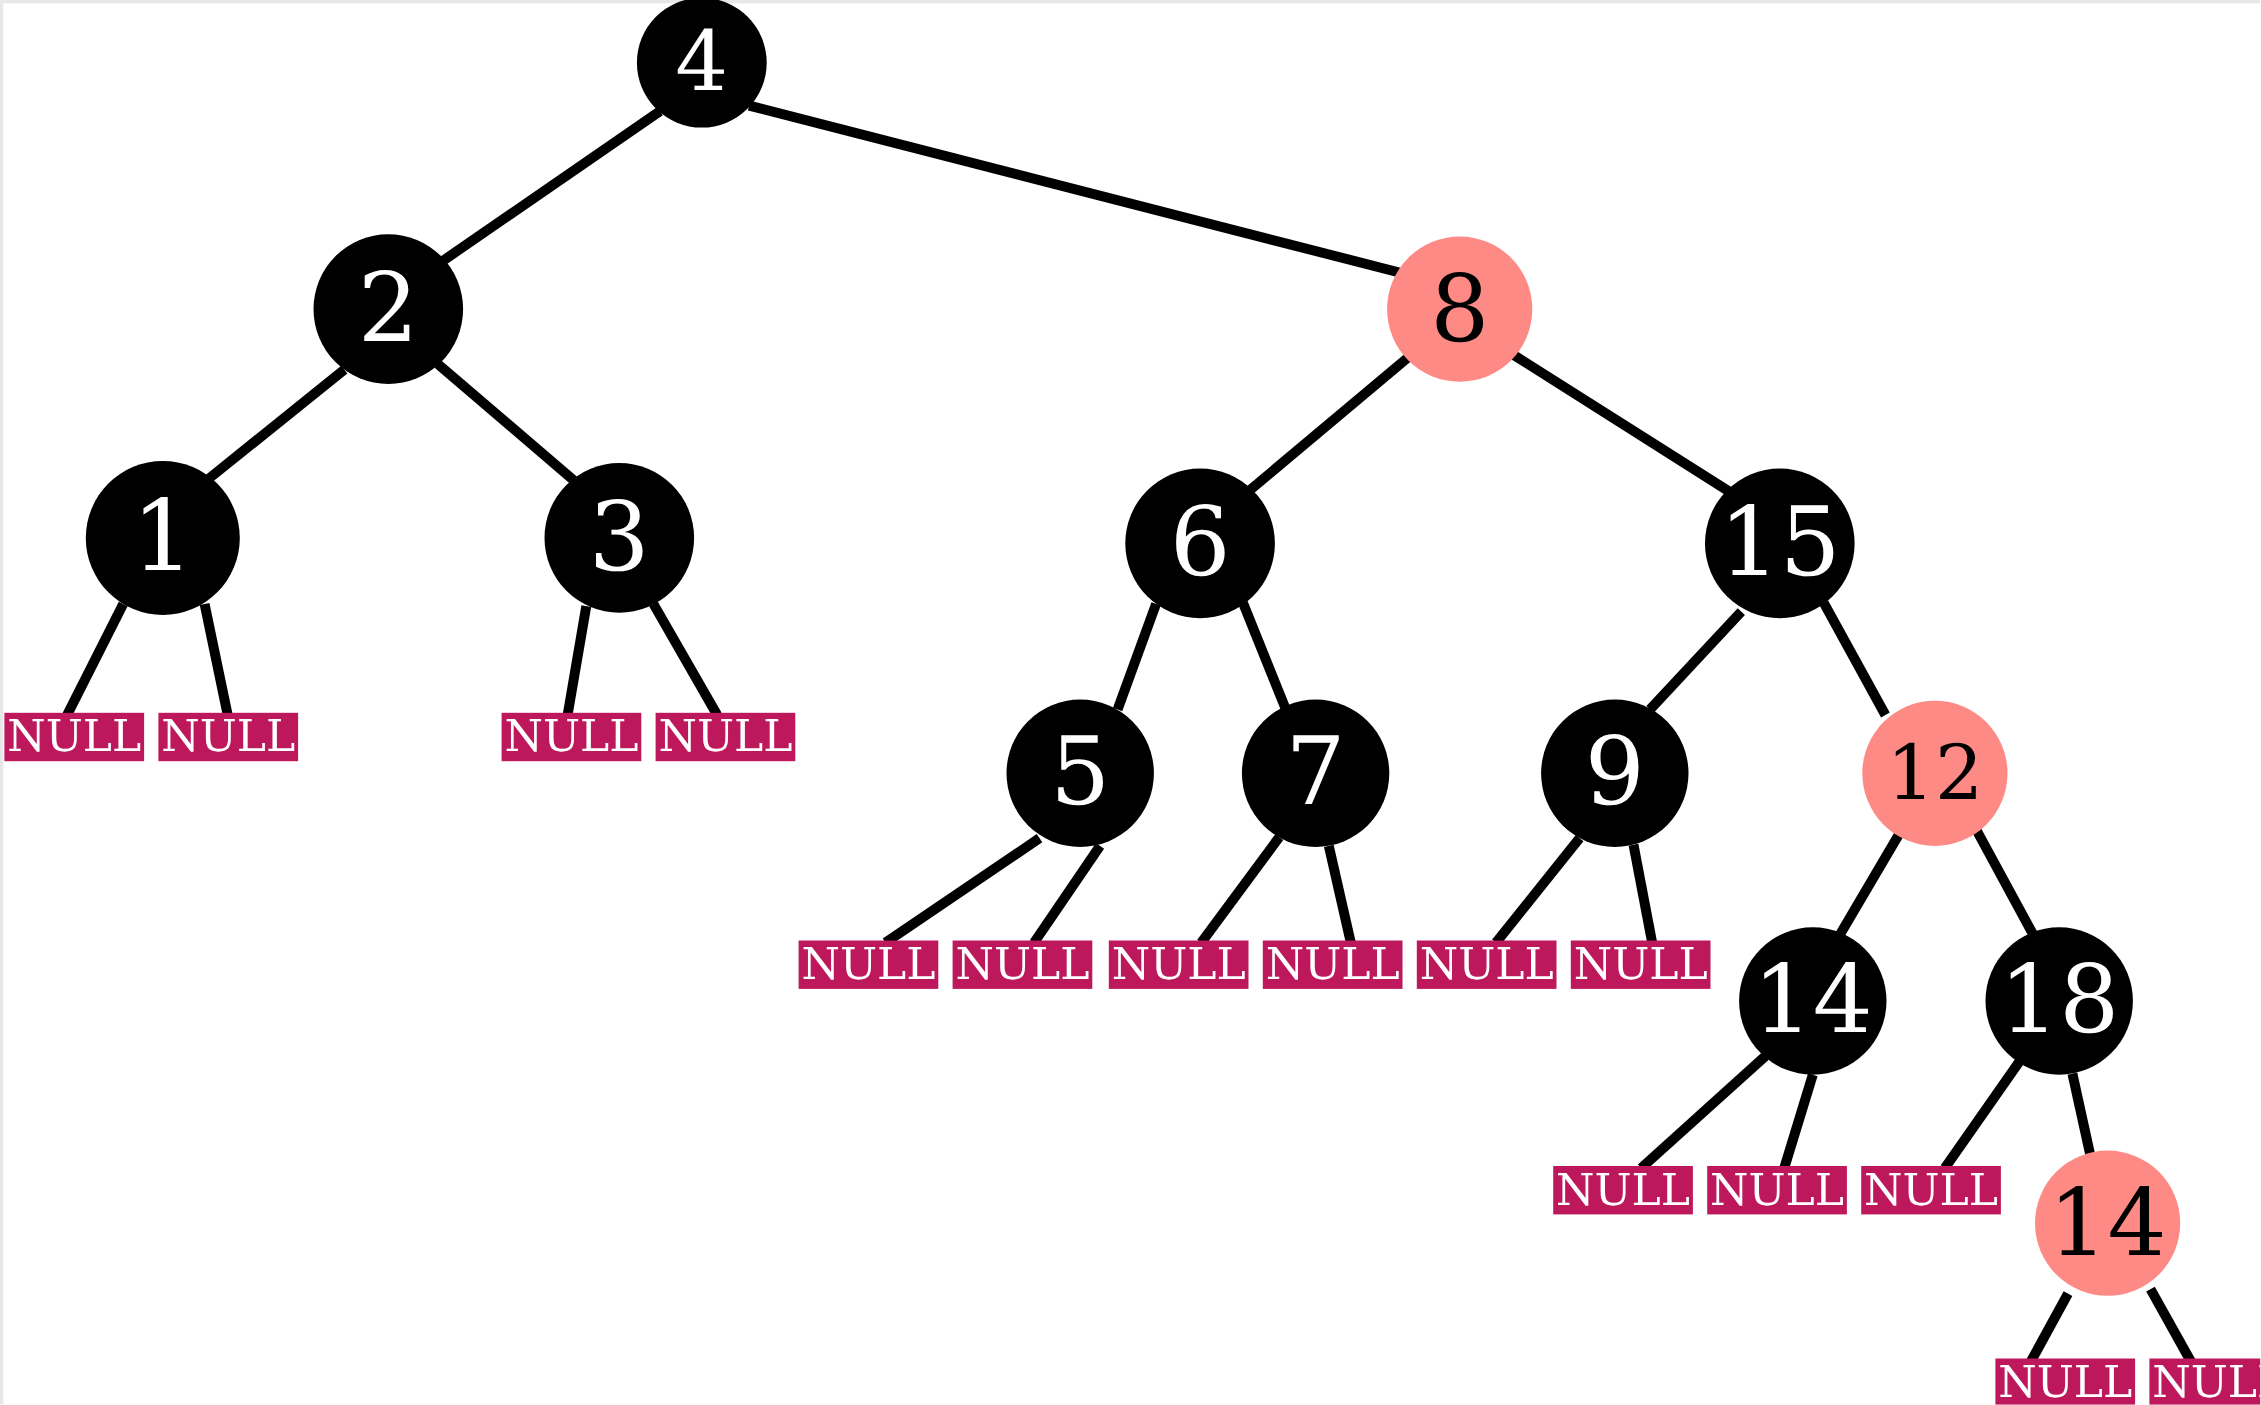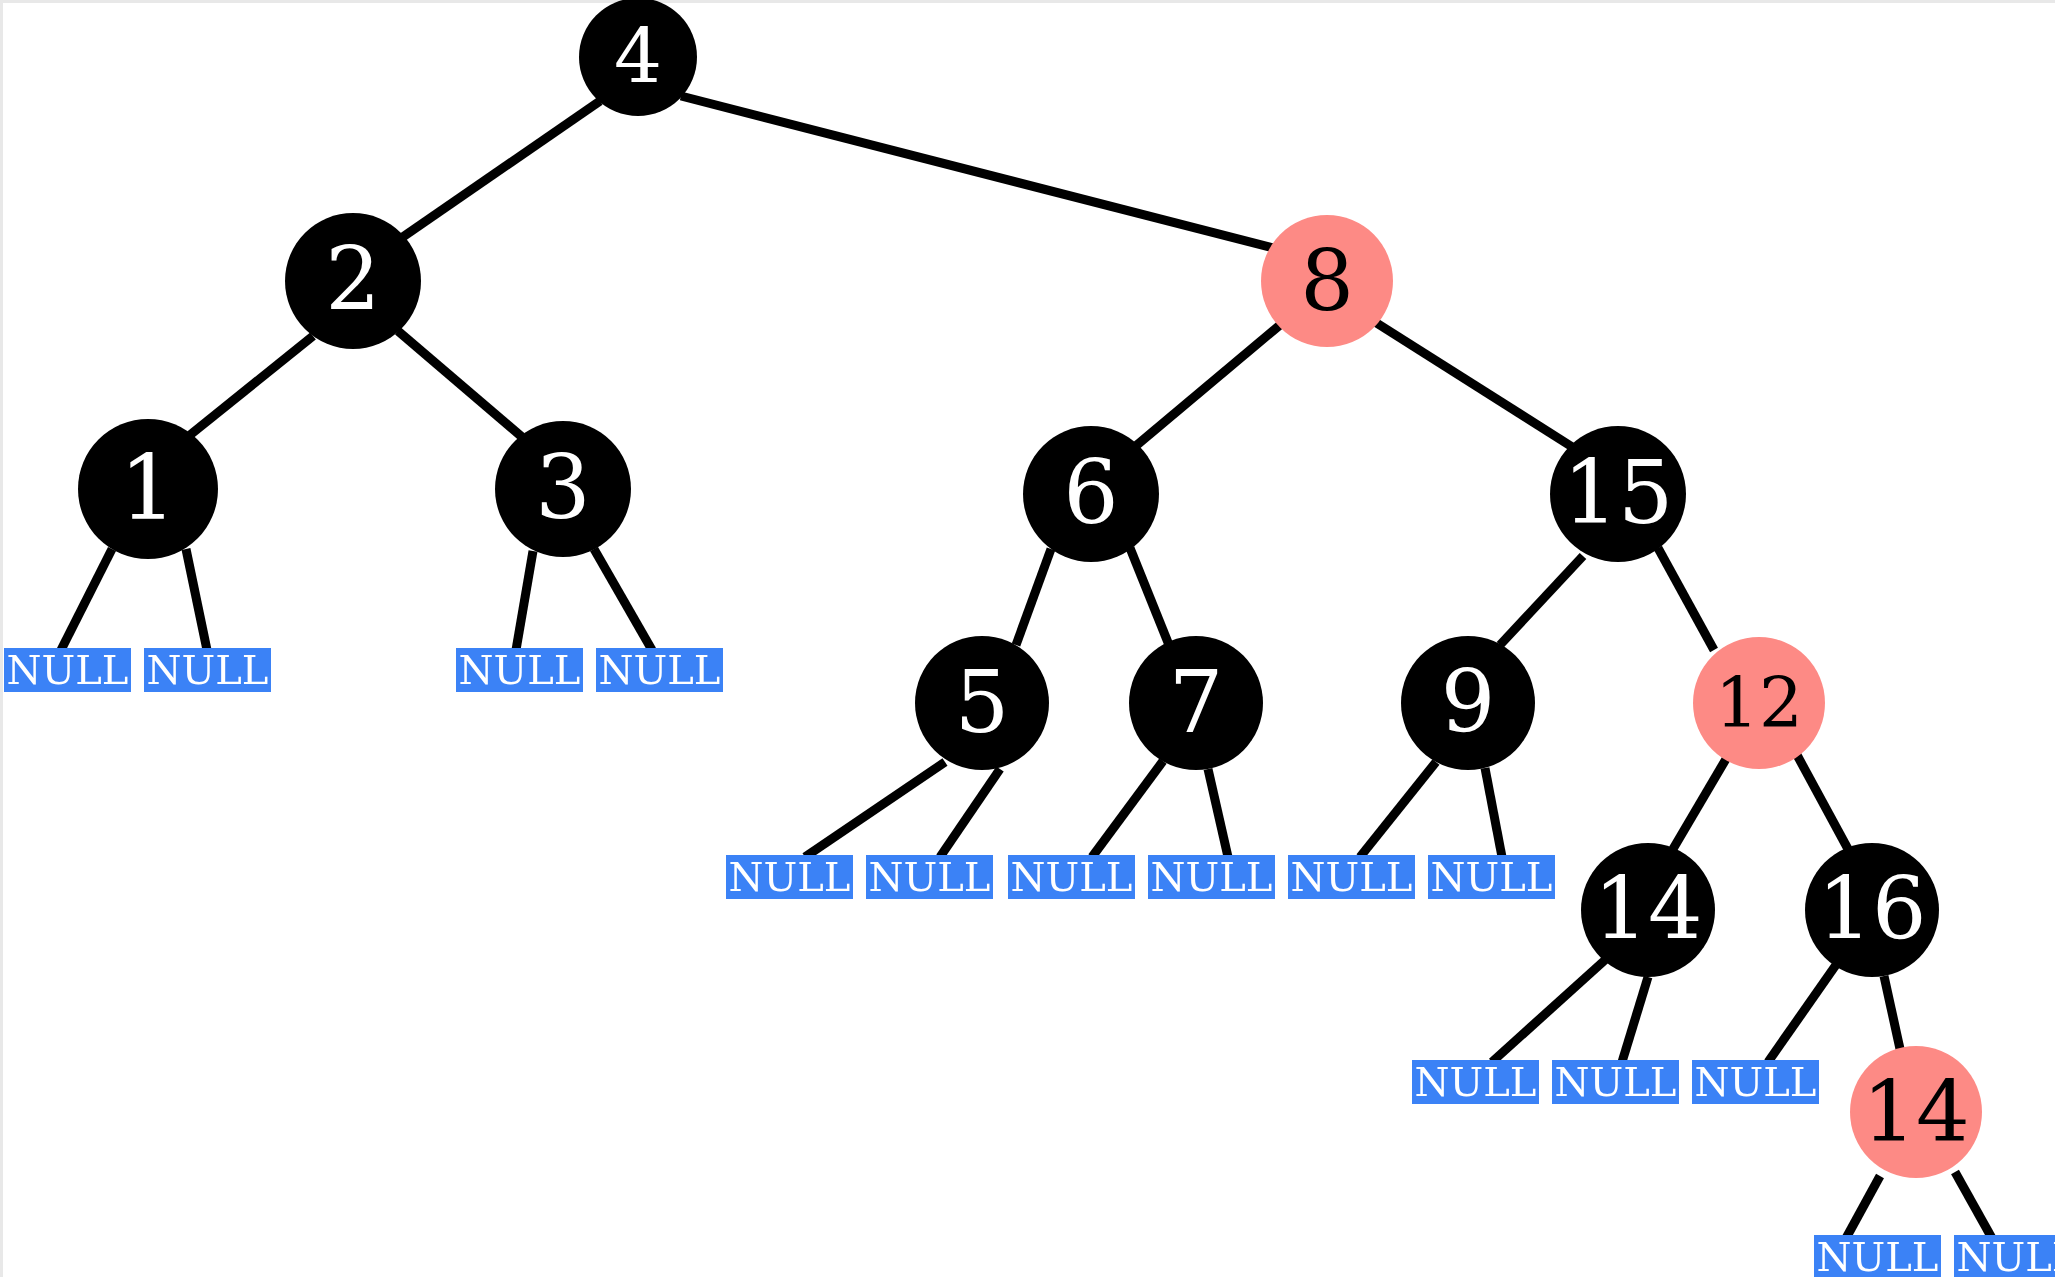--- a/index.html
+++ b/index.html
@@ -42,21 +42,21 @@
     color: #000000;
   }
   .node-label {
     font-family: "DejaVu Serif", "Liberation Serif", serif;
     font-weight: 400;
     letter-spacing: 0px;
     user-select: none;
   }
   .nullbox {
     position: absolute;
-    background: #3b82f6;
+    background: #be185d;
     color: #ffffff;
     display: flex;
     align-items: center;
     justify-content: center;
     box-sizing: border-box;
     font-family: "DejaVu Serif", "Liberation Serif", serif;
     line-height: 1;
     text-align: right;
   }
   .nullbox-label {
@@ -154,21 +154,21 @@
       <div class="node node-black" style="left: 1401px; top: 636px; width: 134px; height: 134px;">
         <span class="node-label" style="font-size: 85.76px;">9</span>
       </div>
       <div class="node node-red" style="left: 1693px; top: 637px; width: 132px; height: 132px;">
         <span class="node-label" style="font-size: 69px;">12</span>
       </div>
       <div class="node node-black" style="left: 1581px; top: 843px; width: 134px; height: 134px;">
         <span class="node-label" style="font-size: 85.76px;">14</span>
       </div>
       <div class="node node-black" style="left: 1805px; top: 843px; width: 134px; height: 134px;">
-        <span class="node-label" style="font-size: 85.76px;">16</span>
+        <span class="node-label" style="font-size: 85.76px;">18</span>
       </div>
       <div class="node node-red" style="left: 1850px; top: 1046px; width: 132px; height: 132px;">
         <span class="node-label" style="font-size: 84.48px;">14</span>
       </div>
     </div>
   <div id="nulls-layer">
       <div class="nullbox" style="left: 4px; top: 648px; width: 127px; height: 44px;">
         <span class="nullbox-label" style="font-size: 40px;">NULL</span>
       </div>
       <div class="nullbox" style="left: 144px; top: 648px; width: 127px; height: 44px;">

